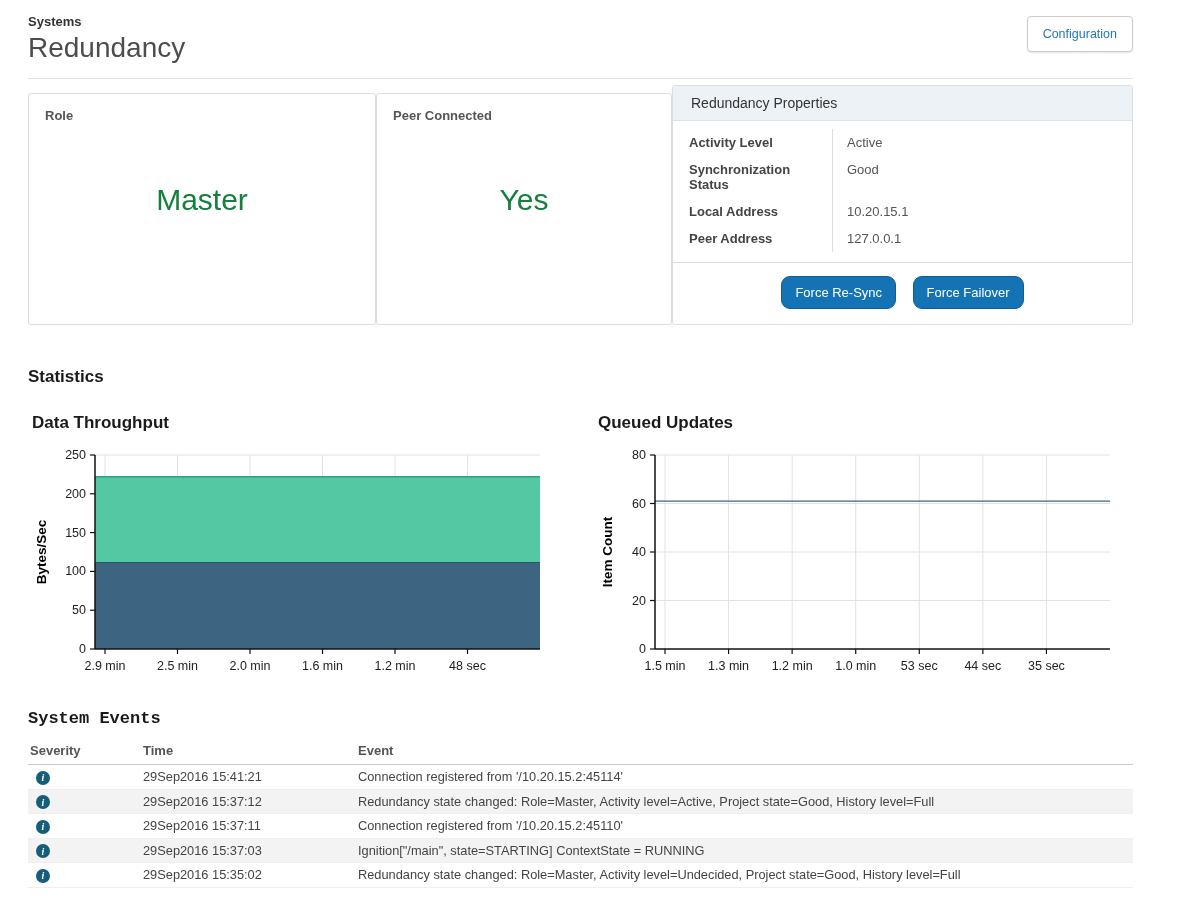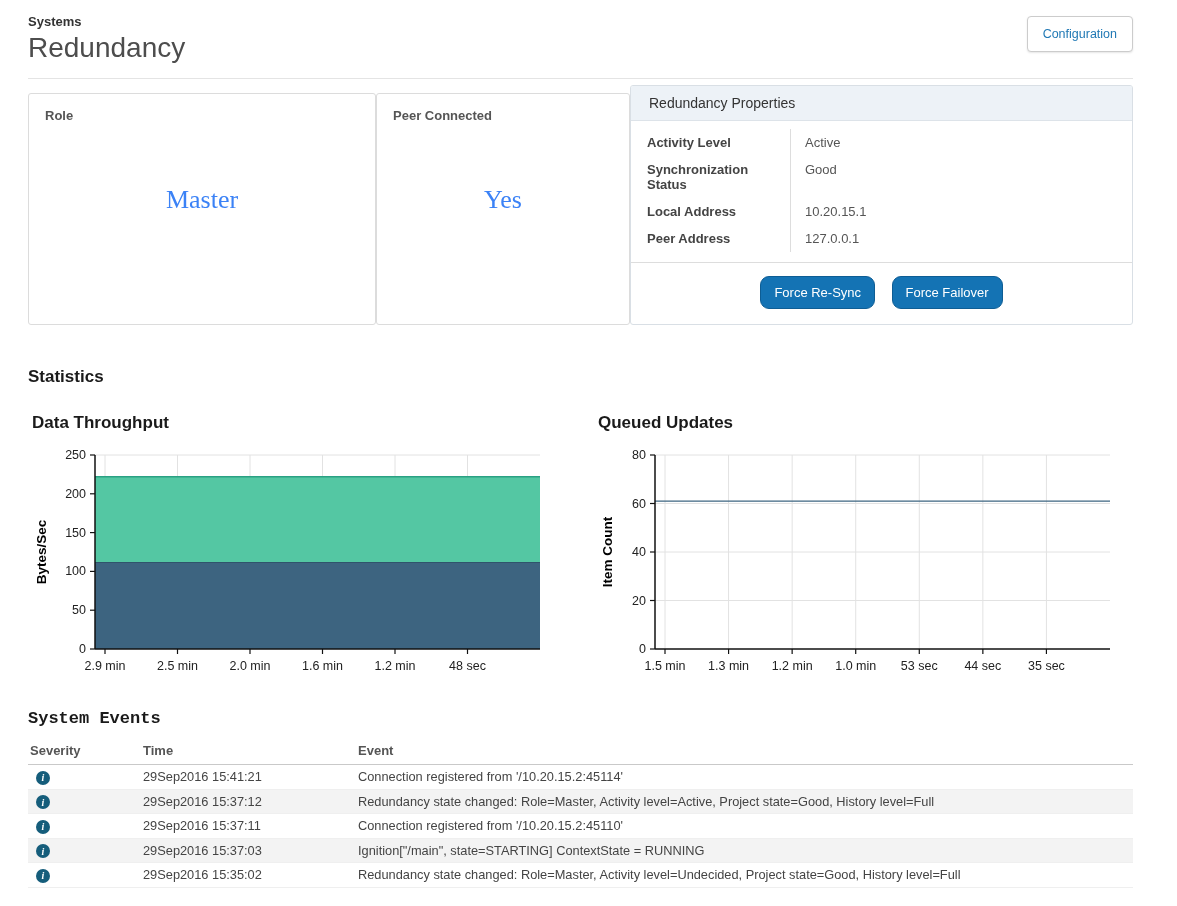--- a/index.html
+++ b/index.html
@@ -23,24 +23,24 @@
     box-shadow:0 1px 2px rgba(0,0,0,.10); cursor:pointer; margin-top:2px;
     font-family:inherit;
   }
   .header-divider { border-bottom:1px solid #e4e4e4; margin-top:14px; }
 
   
   .cards { display:flex; margin-top:6px; align-items:flex-end; }
   .card { border:1px solid #dcdcdc; border-radius:3px; background:#fff; }
   .card-simple { height:232px; padding:14px 16px; display:flex; flex-direction:column; }
   .card-role { width:348px; }
-  .card-peer { width:254px; }
+  .card-peer { width:296px; }
   .card-label { font-size:13px; font-weight:bold; color:#555; }
   .card-value-wrap { flex:1; display:flex; align-items:center; justify-content:center; padding-bottom:34px; }
-  .card-value { font-size:26px; color:#3b82f6;font-family:Liberation Serif, serif; }
+  .card-value { font-size:30px; color:#15803d; }
 
   
   .card-props { flex:1; border:1px solid #d9dfe5; border-radius:3px; overflow:hidden; }
   .props-header { background:#edf2f7; border-bottom:1px solid #dde3e9; padding:9px 18px; font-size:14px; color:#333; }
   .props-body { display:grid; grid-template-columns:160px 1fr; padding:8px 0 10px; }
   .prop-label { font-weight:bold; font-size:13px; color:#444; padding:6px 10px 6px 16px; border-right:1px solid #ddd; }
   .prop-value { font-size:13px; color:#555; padding:6px 14px; }
   .props-footer { border-top:1px solid #ddd; padding:13px 0 15px; text-align:center; }
   .btn-primary {
     background:#1473b4; border:1px solid #0e5d94; color:#fff;

